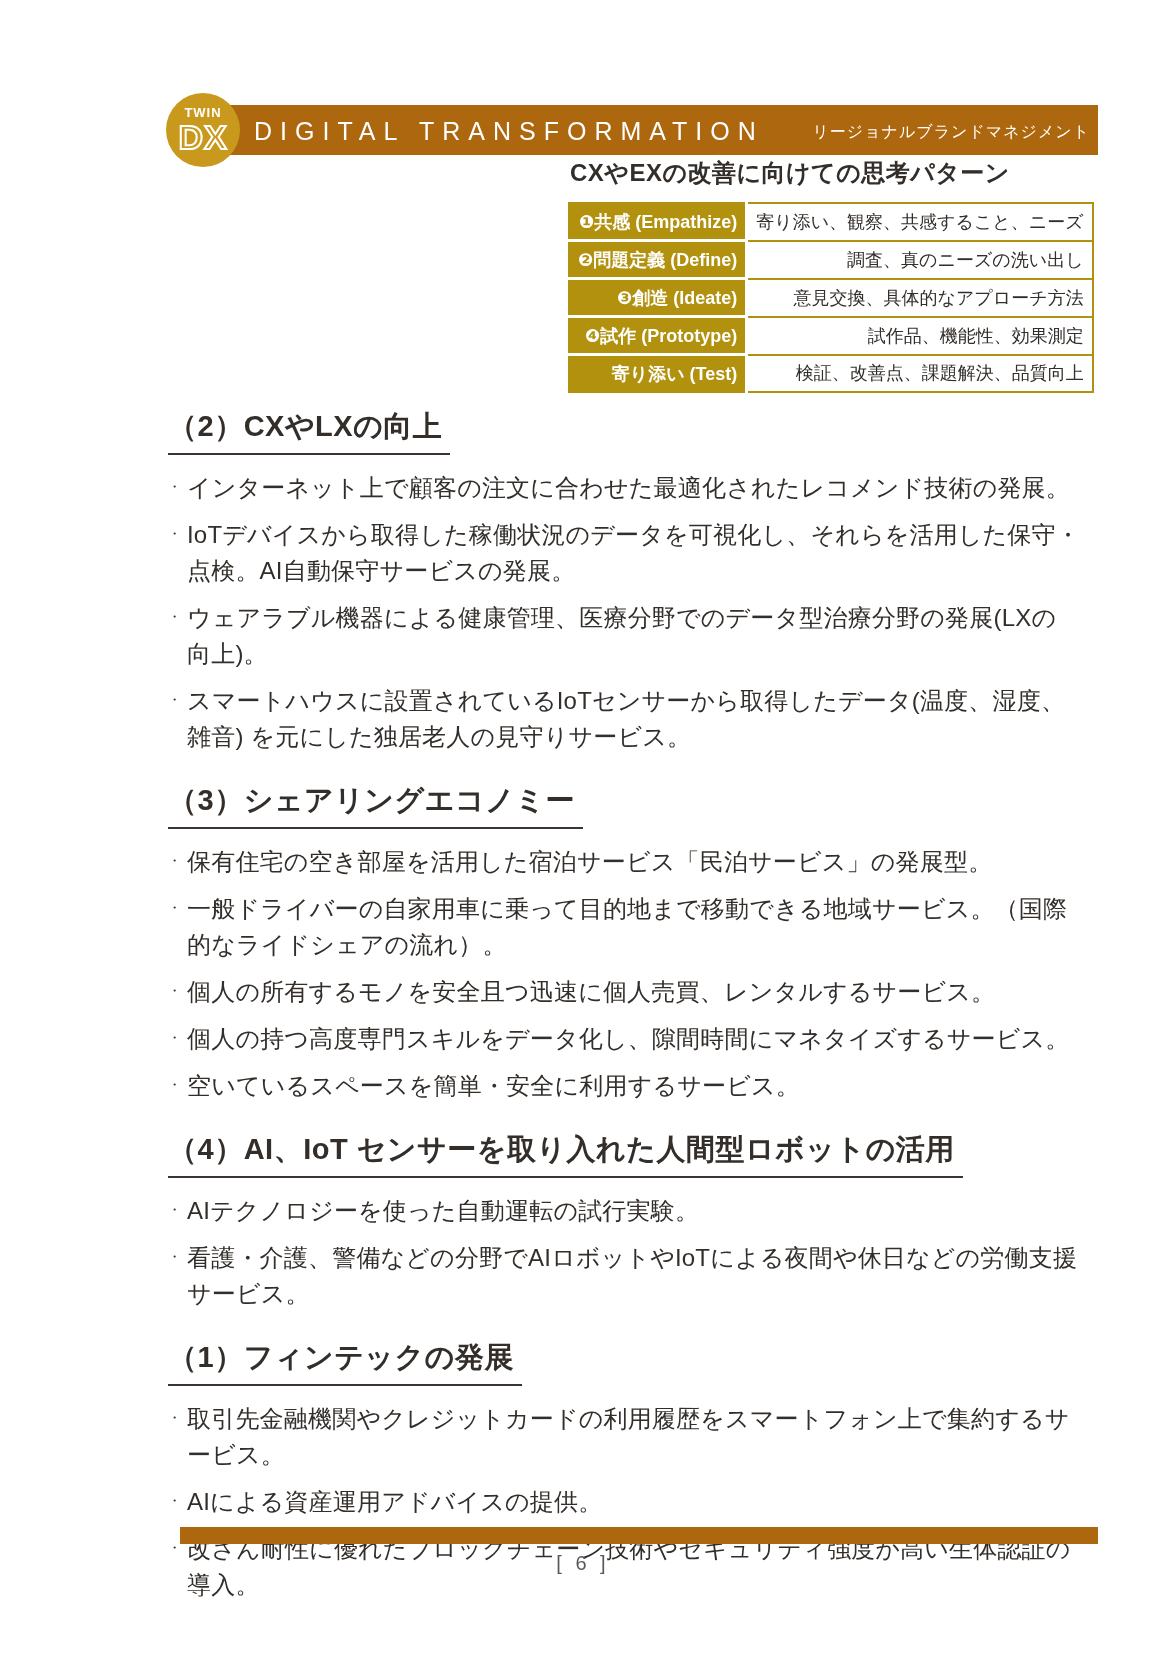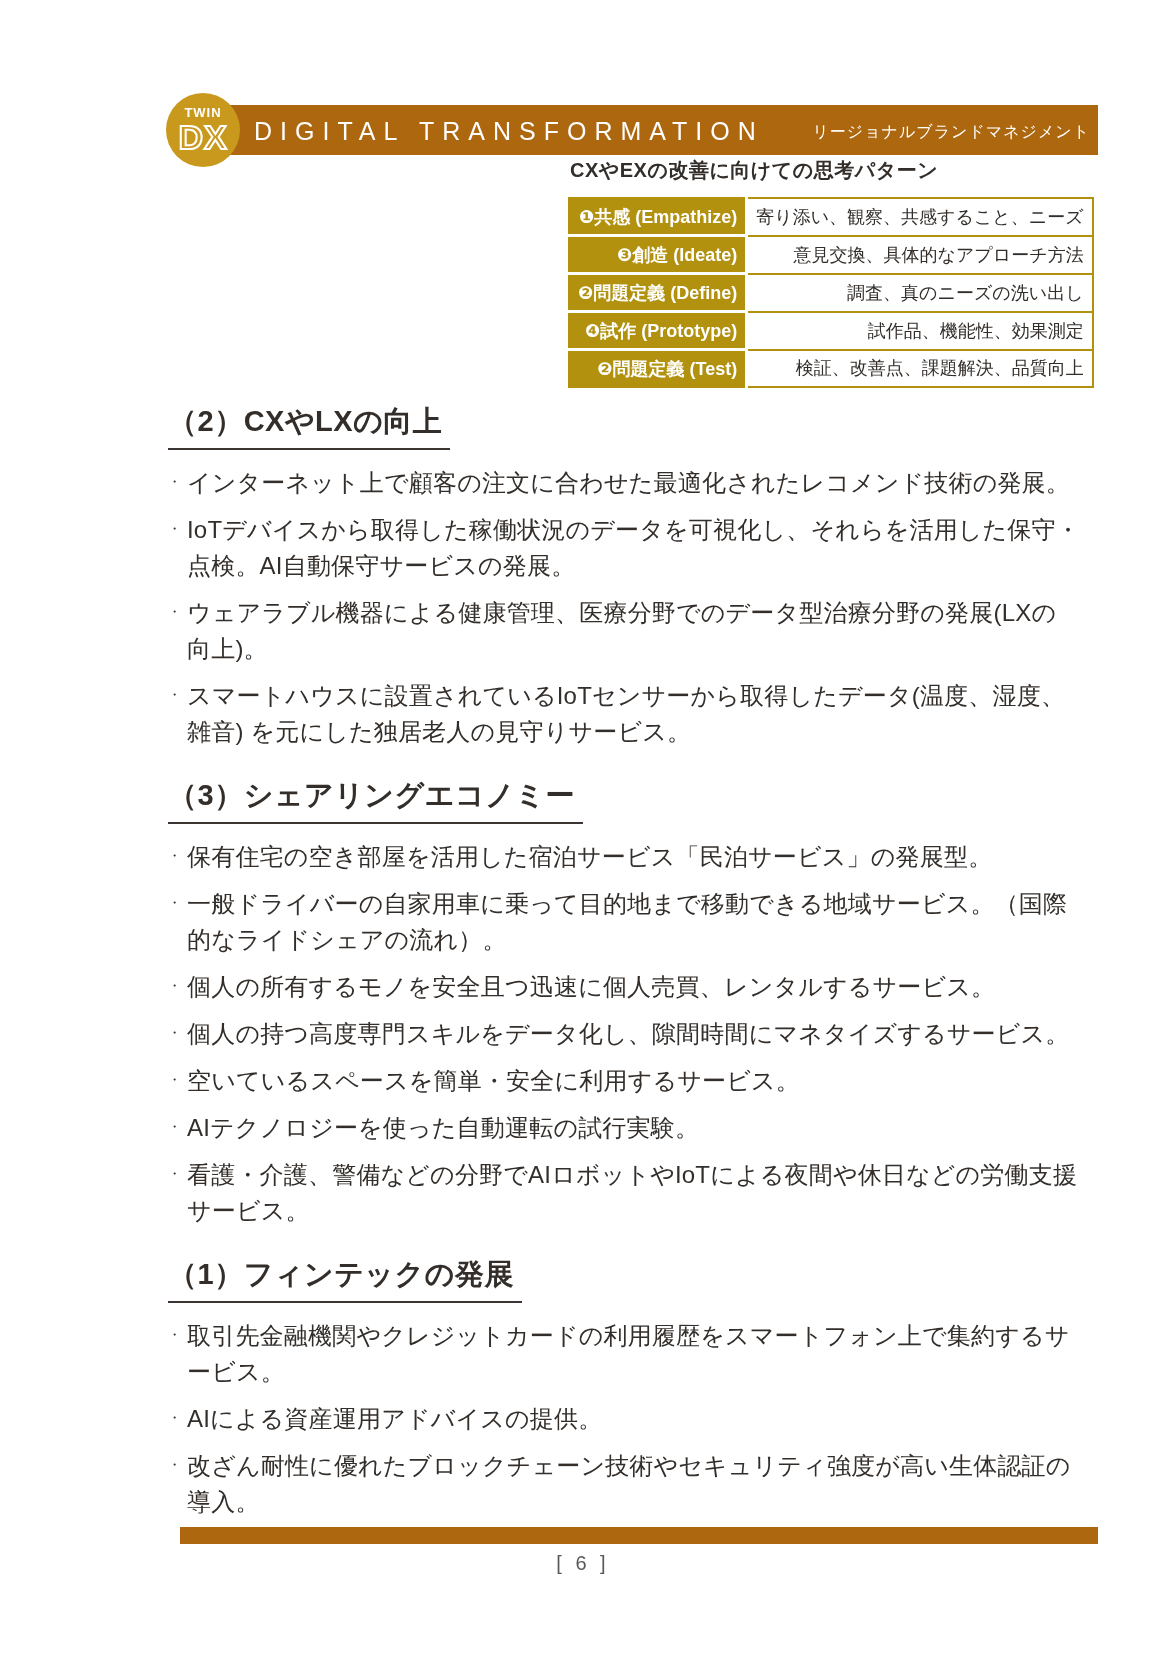--- a/index.html
+++ b/index.html
@@ -18,21 +18,21 @@
   
   main{position:absolute;left:100px;top:155px;width:912px;}
   h2.sec-h{clear:both;display:table;font-size:29px;font-weight:bold;color:#332e2a;
     margin:26px 0 14px 0;padding:0 8px 6px 0;border-bottom:2.5px solid #3b3430;letter-spacing:0.5px;}
   h2.first{margin-top:64px;}
   p.bullet{font-size:24px;line-height:36px;margin:0 0 10px 0;padding-left:19px;letter-spacing:0.2px;}
   .dot{display:inline-block;width:19px;margin-left:-19px;font-size:13px;vertical-align:5px;color:#332e2a;}
 
   
   .think{float:right;width:512px;margin:2px 0 14px 14px;}
-  .think-title{font-size:20px;font-weight:bold;margin:0 0 13px 2px;letter-spacing:0.5px;white-space:nowrap;}
+  .think-title{font-size:24px;font-weight:bold;margin:0 0 13px 2px;letter-spacing:0.5px;white-space:nowrap;}
   table.tt{border-collapse:collapse;width:100%;border:2px solid #b1910d;text-align:right;}
   table.tt td{font-size:18px;height:31px;padding:2px 8px;vertical-align:middle;white-space:nowrap;}
   td.lab{width:170px;background:#b1910d;color:#ffffff;font-weight:bold;
     border-bottom:3px solid #ffffff;border-right:3px solid #ffffff;}
   tr:last-child td.lab{border-bottom:none;}
   td.des{background:#ffffff;color:#332e2a;border-top:2px solid #b1910d;border-bottom:2px solid #b1910d;}
 
   
   .footbar{position:absolute;left:112px;top:1527px;width:958px;height:17px;background:#ad670e;}
   .pagenum{position:absolute;left:0;top:1552px;width:100%;text-align:center;
@@ -57,33 +57,33 @@
     <section>
       <aside class="think">
         <div class="think-title">CXやEXの改善に向けての思考パターン</div>
         <table class="tt">
           <tbody>
             <tr>
               <td class="lab">❶共感 (Empathize)</td>
               <td class="des">寄り添い、観察、共感すること、ニーズ</td>
             </tr>
             <tr>
+              <td class="lab">❷問題定義 (Define)</td>
+              <td class="des">調査、真のニーズの洗い出し</td>
+            </tr>
+            <tr>
               <td class="lab">❸創造 (Ideate)</td>
               <td class="des">意見交換、具体的なアプローチ方法</td>
-            </tr>
-            <tr>
-              <td class="lab">❷問題定義 (Define)</td>
-              <td class="des">調査、真のニーズの洗い出し</td>
             </tr>
             <tr>
               <td class="lab">❹試作 (Prototype)</td>
               <td class="des">試作品、機能性、効果測定</td>
             </tr>
             <tr>
-              <td class="lab">❷問題定義 (Test)</td>
+              <td class="lab">寄り添い (Test)</td>
               <td class="des">検証、改善点、課題解決、品質向上</td>
             </tr>
           </tbody>
         </table>
       </aside>
 
       <h2 class="sec-h first">（2）CXやLXの向上</h2>
       <p class="bullet"><span class="dot">・</span><span>インターネット上で顧客の注文に合わせた最適化されたレコメンド技術の発展。</span></p>
       <p class="bullet"><span class="dot">・</span><span>IoTデバイスから取得した稼働状況のデータを可視化し、それらを活用した保守・点検。AI自動保守サービスの発展。</span></p>
       <p class="bullet"><span class="dot">・</span><span>ウェアラブル機器による健康管理、医療分野でのデータ型治療分野の発展(LXの向上)。</span></p>
@@ -93,20 +93,21 @@
     <section>
       <h2 class="sec-h">（3）シェアリングエコノミー</h2>
       <p class="bullet"><span class="dot">・</span><span>保有住宅の空き部屋を活用した宿泊サービス「民泊サービス」の発展型。</span></p>
       <p class="bullet"><span class="dot">・</span><span>一般ドライバーの自家用車に乗って目的地まで移動できる地域サービス。（国際的なライドシェアの流れ）。</span></p>
       <p class="bullet"><span class="dot">・</span><span>個人の所有するモノを安全且つ迅速に個人売買、レンタルするサービス。</span></p>
       <p class="bullet"><span class="dot">・</span><span>個人の持つ高度専門スキルをデータ化し、隙間時間にマネタイズするサービス。</span></p>
       <p class="bullet"><span class="dot">・</span><span>空いているスペースを簡単・安全に利用するサービス。</span></p>
     </section>
 
     <section>
+      <h2 class="sec-h">（4）AI、IoT センサーを取り入れた人間型ロボットの活用</h2>
       <p class="bullet"><span class="dot">・</span><span>AIテクノロジーを使った自動運転の試行実験。</span></p>
       <p class="bullet"><span class="dot">・</span><span>看護・介護、警備などの分野でAIロボットやIoTによる夜間や休日などの労働支援サービス。</span></p>
     </section>
 
     <section>
       <h2 class="sec-h">（1）フィンテックの発展</h2>
       <p class="bullet"><span class="dot">・</span><span>取引先金融機関やクレジットカードの利用履歴をスマートフォン上で集約するサービス。</span></p>
       <p class="bullet"><span class="dot">・</span><span>AIによる資産運用アドバイスの提供。</span></p>
       <p class="bullet"><span class="dot">・</span><span>改ざん耐性に優れたブロックチェーン技術やセキュリティ強度が高い生体認証の導入。</span></p>
     </section>

